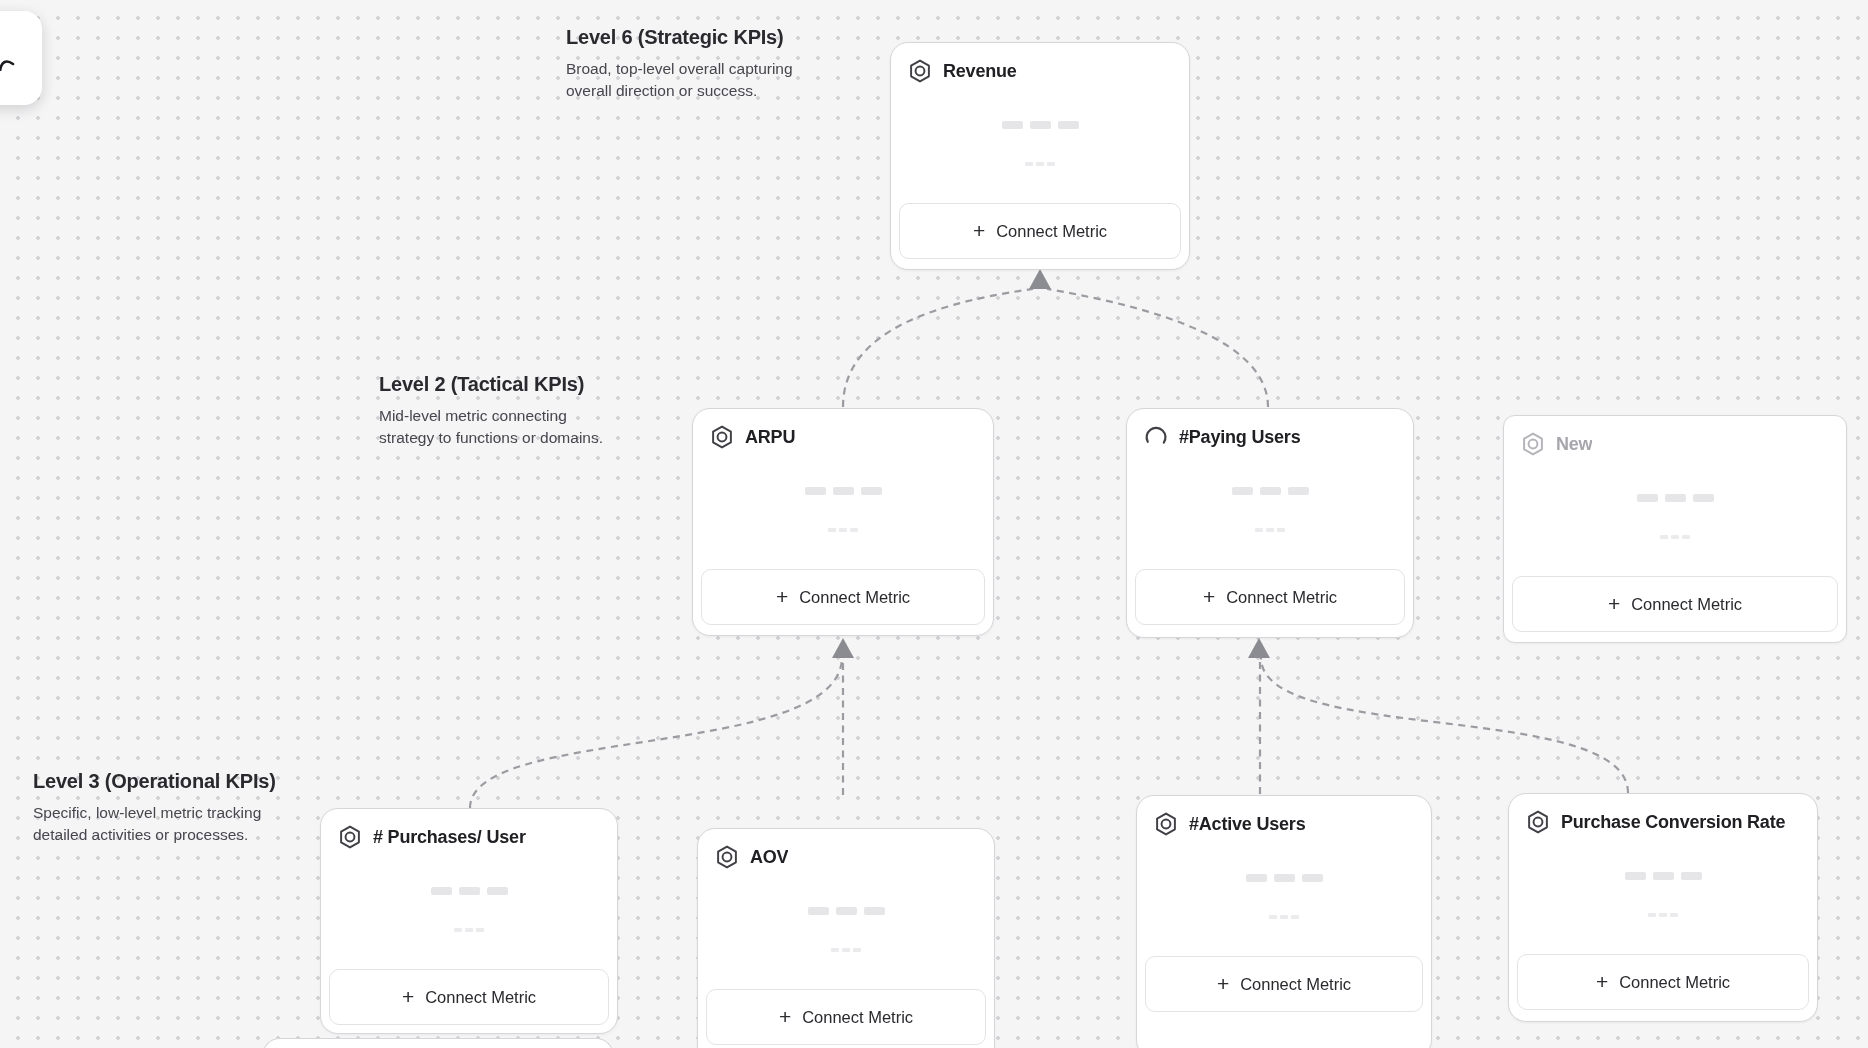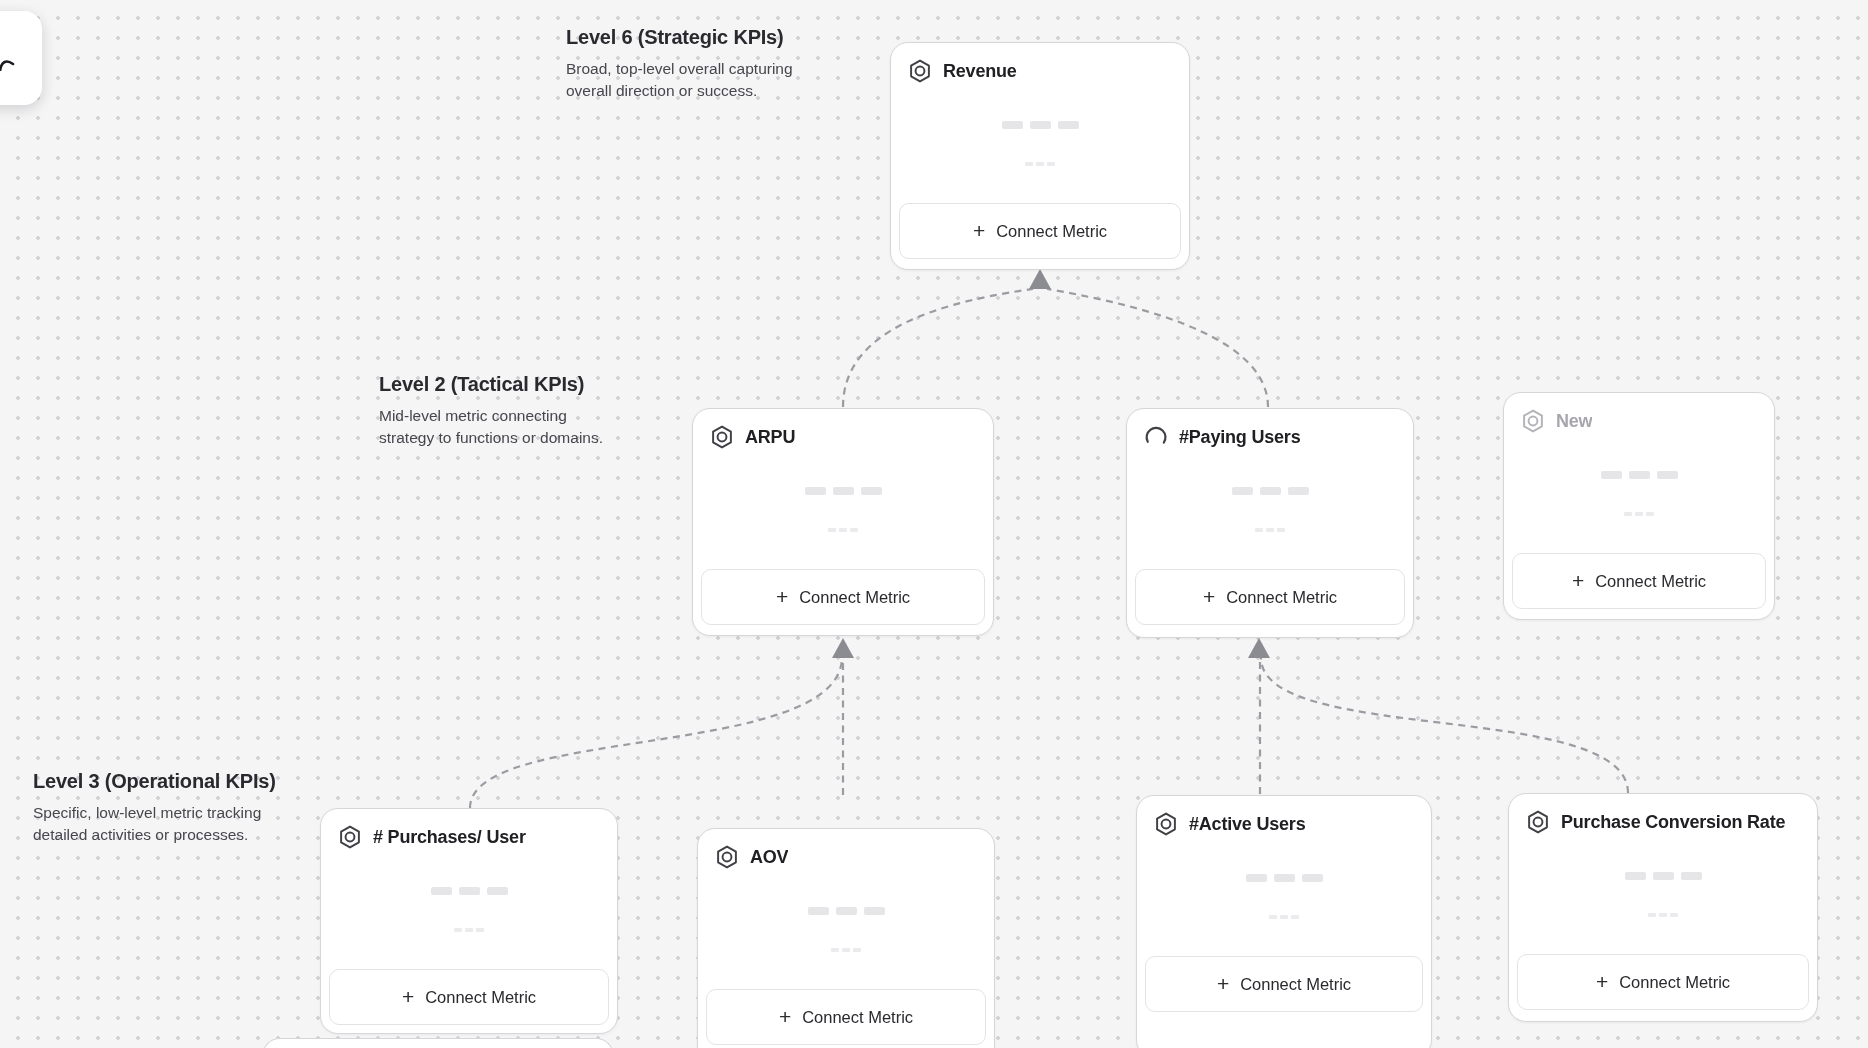--- a/index.html
+++ b/index.html
@@ -190,21 +190,21 @@
           <i></i>
           <i></i>
         </div>
     </div>
     <button class="connect-btn">
       <span class="plus">+</span>
       <span>Connect Metric</span>
     </button>
   </div>
 
-  <div class="card placeholder" style="left:1503px;top:392px;width:272px;height:228px;">
+  <div class="card placeholder" style="left:1503px;top:415px;width:344px;height:228px;border-radius:12px;">
     <div class="card-header">
       <span class="micon">
         <svg viewBox="0 0 24 24">
             <path class="stroke" d="M12 2.4 L20.2 7.1 V16.9 L12 21.6 L3.8 16.9 V7.1 Z" fill="none" stroke-width="1.8" stroke-linejoin="round"></path>
             <circle class="stroke" cx="12" cy="12" r="4.1" fill="none" stroke-width="1.8"></circle>
           </svg>
       </span>
       <span class="card-title">New</span>
     </div>
     <div class="skeleton">

